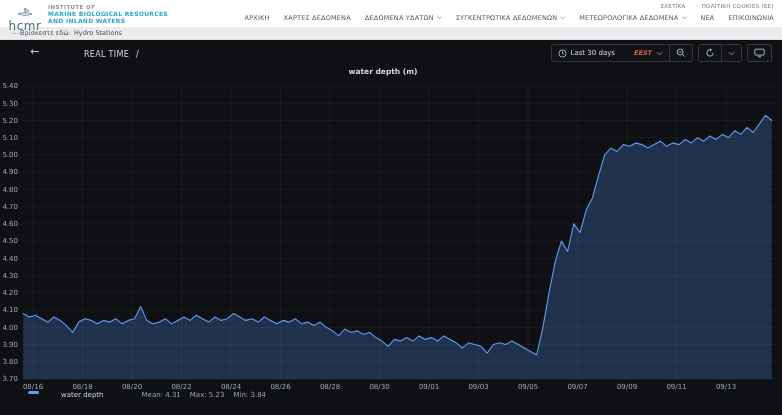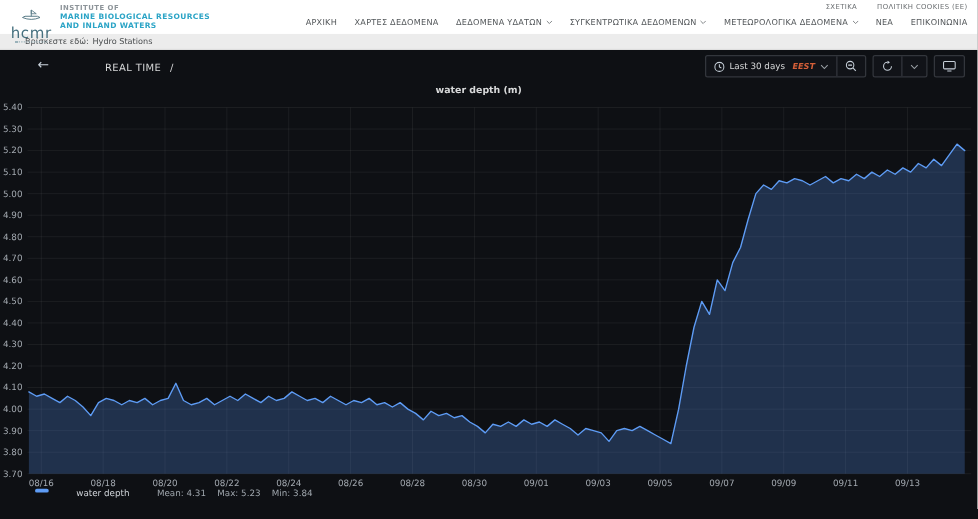--- a/index.html
+++ b/index.html
@@ -37,32 +37,32 @@
   .gf-title { position:absolute; left:84px; top:10px; display:flex; gap:7px; align-items:center; }
   .gf-title span { font-size:8px; color:#d8d9da; letter-spacing:0.3px; white-space:nowrap; }
 
   .gf-controls { position:absolute; right:10px; top:4px; display:flex; gap:5px; align-items:center; }
   .btn-group { display:flex; align-items:center; border:1px solid #33363c; border-radius:2px;
                background:#111318; height:18px; }
   .gf-btn { display:flex; align-items:center; gap:4px; padding:0 6px; height:100%; cursor:pointer; }
   .gf-btn + .gf-btn { border-left:1px solid #33363c; }
   .gf-btn svg { display:block; }
   .tp-text { font-size:7px; color:#d8d9da; white-space:nowrap; }
-  .tp-tz   { font-size:6.5px; color:#d45f38; font-weight:bold; margin-left:2px;font-style:italic; }
+  .tp-tz   { font-size:6.5px; color:#d45f38; font-weight:bold; margin-left:15px;font-style:italic; }
 
   .panel-title { position:absolute; top:27px; left:0; width:766px; text-align:center;
                  font-size:7.5px; font-weight:bold; color:#d8d9da; }
 
   .chart-wrap { position:absolute; top:40px; left:0; width:782px; height:320px; }
   .chart-wrap svg { display:block; }
 
   .legend { position:absolute; left:28px; top:351px; display:flex; align-items:flex-start; gap:22px; }
   .legend-dash { width:11px; height:3px; border-radius:2px; background:#5e9cf5; }
   .legend-label { font-size:7px; color:#d0d4d9; }
-  .legend-stats { display:flex; gap:9px; }
+  .legend-stats { display:flex; gap:9px;margin-left:16px; }
   .legend-stat { font-size:7px; color:#9fa6ad; white-space:nowrap; }
 </style>
 </head>
 <body>
 
 <div class="site-header">
   <div class="logo">
     <div class="logo-mark">
       <span>
         <svg width="20" height="10" viewBox="0 0 20 10">

